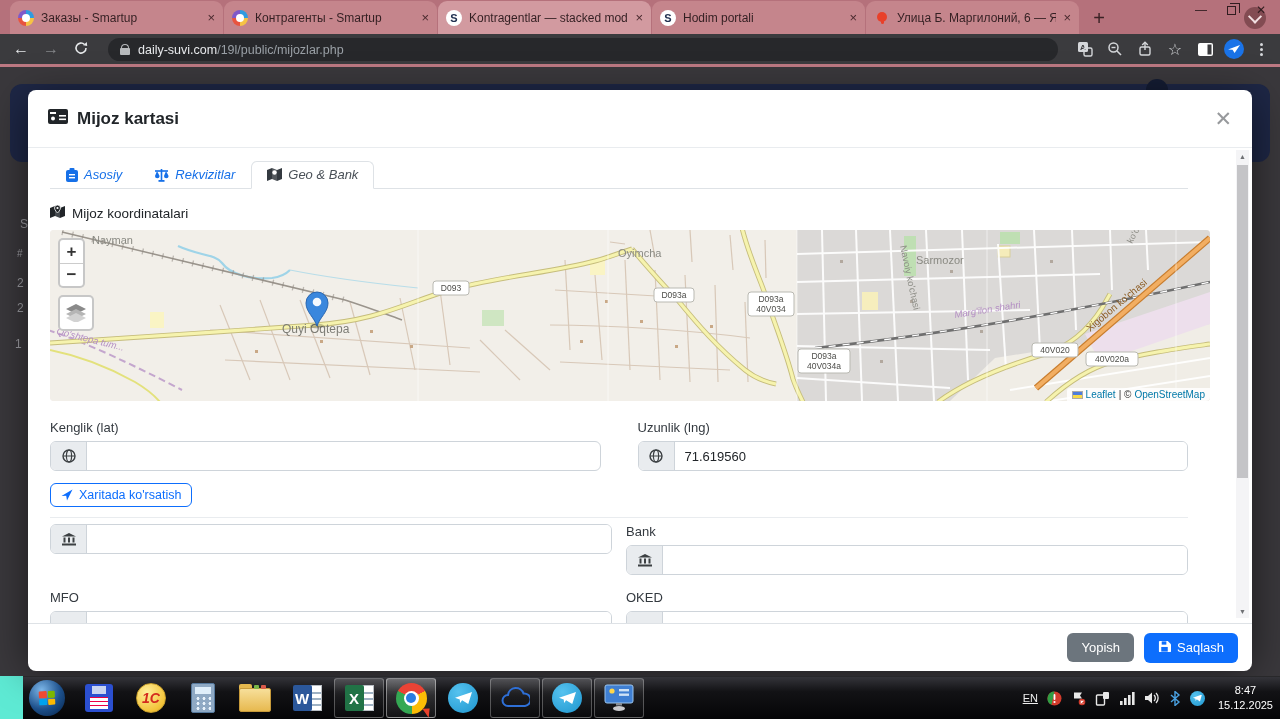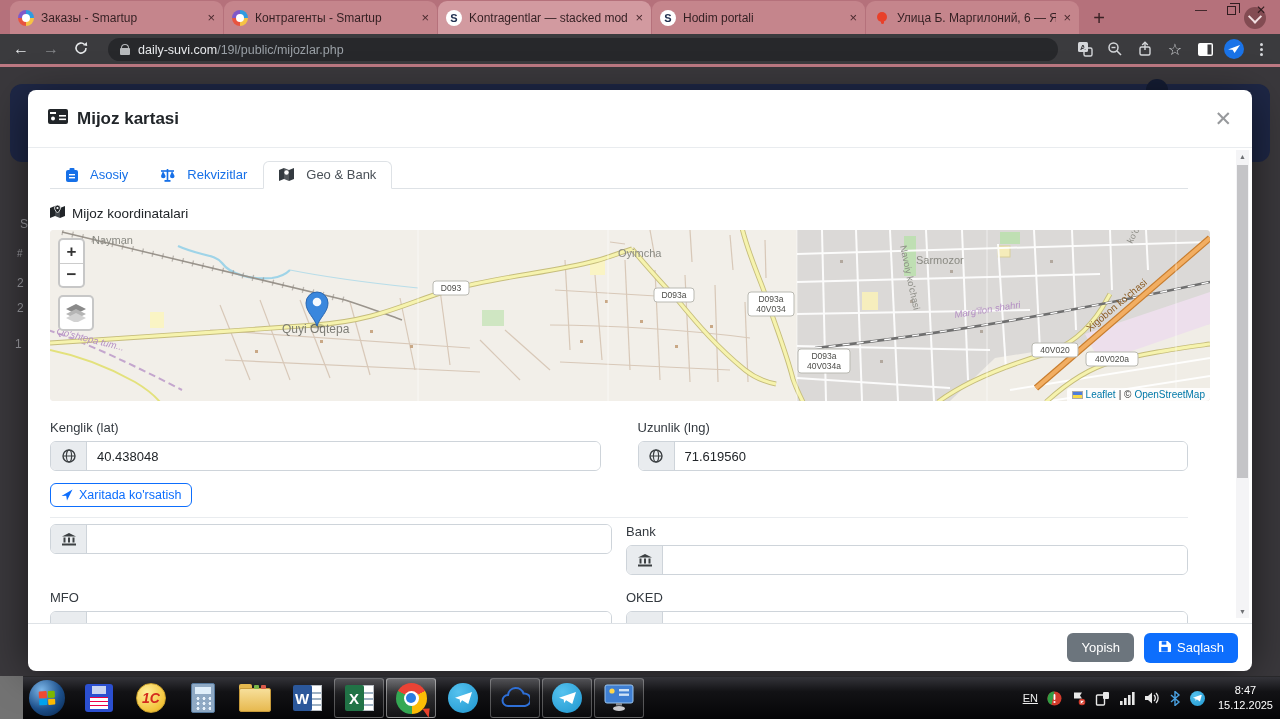--- a/index.html
+++ b/index.html
@@ -1,18 +1,18 @@
 <!DOCTYPE html>
 <html><head>
 <meta charset="utf-8">
 <style>
   html,body{margin:0;padding:0;background:#222;}
   *{box-sizing:border-box;}
   .screen{position:relative;width:1280px;height:719px;overflow:hidden;
-          font-family:"Liberation Sans",sans-serif;background:#737373;}
+          font-family:"Liberation Sans",sans-serif;background:#5eead4;}
 
   
   .tabstrip{position:absolute;left:0;top:0;width:1280px;height:34px;background:#b5717b;
             display:flex;align-items:flex-end;padding-left:10px;}
   .tab{width:213px;height:33px;background:#c5858c;border-radius:9px 9px 0 0;display:flex;
        align-items:center;gap:7px;padding:0 8px;position:relative;flex:none;}
   .tab + .tab{margin-left:1px;}
   .tab.active{background:#d29aa0;}
   .tab .title{flex:1;font-size:12px;color:#331f22;white-space:nowrap;overflow:hidden;}
   .tab .close{font-size:13px;color:#4a2a2e;line-height:1;flex:none;}
@@ -68,22 +68,22 @@
          box-shadow:0 10px 40px rgba(0,0,0,.55);}
   .m-head{height:58px;display:flex;align-items:center;padding:0 20px;border-bottom:1px solid #e9ecef;}
   .m-title{display:flex;align-items:center;gap:9px;font-size:17px;font-weight:600;color:#212529;}
   .m-close{margin-left:auto;font-size:21px;color:#97999c;line-height:1;}
   .m-body{position:relative;height:475px;overflow:hidden;padding:13px 64px 0 22px;}
   .m-foot{height:48px;border-top:1px solid #dee2e6;display:flex;align-items:center;justify-content:flex-end;
           gap:10px;padding:0 14px;border-radius:0 0 8px 8px;background:#fff;position:relative;z-index:5;}
 
   
   .navtabs{display:flex;border-bottom:1px solid #dee2e6;}
-  .navtab{display:flex;align-items:center;gap:12px;padding:5px 15px 6px;font-size:13px;color:#1670e8;
-          border:1px solid transparent;border-radius:6px 6px 0 0;margin-bottom:-1px;}
+  .navtab{display:flex;align-items:center;gap:6px;padding:5px 15px 6px;font-size:13px;color:#1670e8;
+          border:1px solid transparent;border-radius:6px 6px 0 0;margin-bottom:-1px;font-style:italic;}
   .navtab.active{color:#495057;background:#fff;border-color:#dee2e6 #dee2e6 #fff;}
 
   .sect-title{display:flex;align-items:center;gap:7px;margin:16px 0 9px;font-size:13.5px;font-weight:normal;color:#212529;}
 
   
   .map{position:relative;width:1160px;height:171px;border-radius:4px;overflow:hidden;background:#f2efe9;}
   .map svg.base{position:absolute;left:0;top:0;}
   .lf-zoom{position:absolute;left:8px;top:8px;width:27px;background:#fff;border:2px solid rgba(0,0,0,.22);
            border-radius:5px;overflow:hidden;}
   .lf-zoom div{height:23px;display:flex;align-items:center;justify-content:center;font-size:17px;font-weight:bold;color:#333;}
@@ -525,21 +525,20 @@
           <div>
             <div class="flabel">Kenglik (lat)</div>
             <div class="igroup">
               <span class="iprefix">
                 <svg width="14" height="14" viewBox="0 0 14 14">
                     <circle cx="7" cy="7" r="6" fill="none" stroke="#3c4043" stroke-width="1.4"></circle>
                     <ellipse cx="7" cy="7" rx="2.6" ry="6" fill="none" stroke="#3c4043" stroke-width="1.2"></ellipse>
                     <line x1="1" y1="7" x2="13" y2="7" stroke="#3c4043" stroke-width="1.2"></line>
                   </svg>
               </span>
-              <input value="40.438048" style="">
             </div>
           </div>
           <div>
             <div class="flabel">Uzunlik (lng)</div>
             <div class="igroup">
               <span class="iprefix">
                 <svg width="14" height="14" viewBox="0 0 14 14">
                     <circle cx="7" cy="7" r="6" fill="none" stroke="#3c4043" stroke-width="1.4"></circle>
                     <ellipse cx="7" cy="7" rx="2.6" ry="6" fill="none" stroke="#3c4043" stroke-width="1.2"></ellipse>
                     <line x1="1" y1="7" x2="13" y2="7" stroke="#3c4043" stroke-width="1.2"></line>

